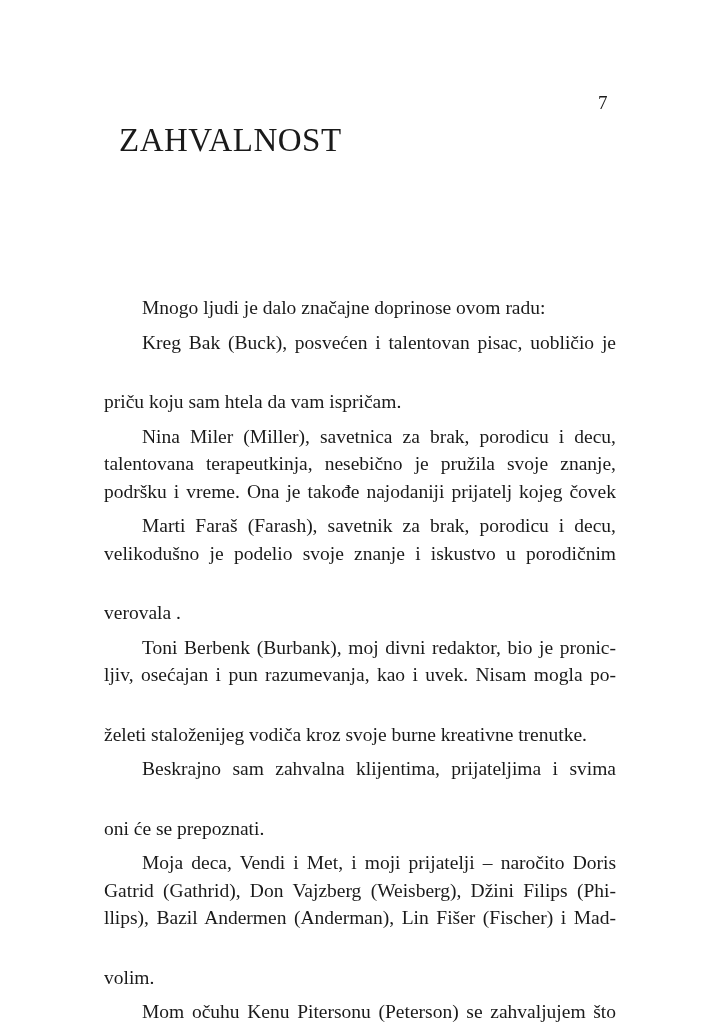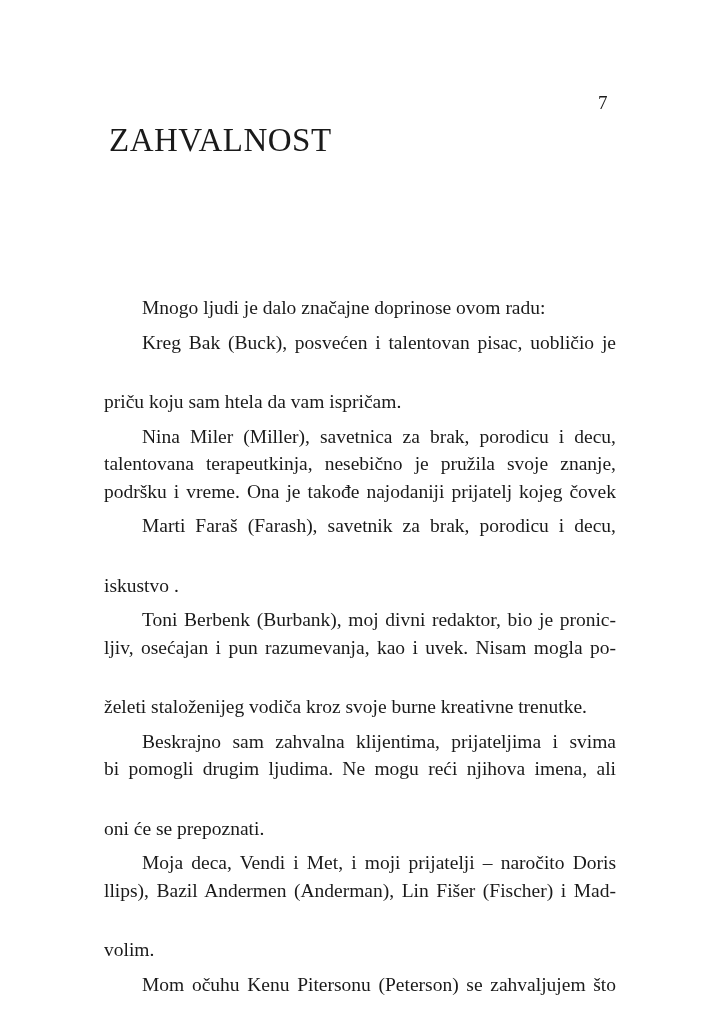--- a/index.html
+++ b/index.html
@@ -1,19 +1,19 @@
 <!DOCTYPE html>
 <html><head>
 <meta charset="utf-8">
 <style>
   html, body { margin: 0; padding: 0; background: #ffffff; }
   body { width: 717px; height: 1024px; position: relative; overflow: hidden;
          font-family: "Liberation Serif", "DejaVu Serif", serif; color: #1a1a1a; }
   .page-number { position: absolute; top: 92px; left: 598px; font-size: 19px; }
-  .title { position: absolute; top: 122px; left: 109px; font-size: 33px; letter-spacing: 0.5px; margin: 0; font-weight: normal; }
+  .title { position: absolute; top: 122px; left: 119px; font-size: 33px; letter-spacing: 0.5px; margin: 0; font-weight: normal; }
   .body { position: absolute; top: 262px; left: 104px; width: 512px; font-size: 19.5px; }
   .para { margin: 0 0 7px 0; }
   .line { display: block; height: 27.5px; line-height: 27.5px; white-space: nowrap; text-align: justify; text-align-last: justify; }
   .line.last { text-align-last: left; margin-top: 32px; }
   .line.first { text-indent: 38px; }
   .it { font-style: italic; }
 </style>
 </head>
 <body>
 
@@ -29,34 +29,35 @@
       <span class="line first">Kreg Bak (Buck), posvećen i talentovan pisac, uobličio je</span>
       <span class="line last">priču koju sam htela da vam ispričam.</span>
     </p>
     <p class="para">
       <span class="line first">Nina Miler (Miller), savetnica za brak, porodicu i decu,</span>
       <span class="line">talentovana terapeutkinja, nesebično je pružila svoje znanje,</span>
       <span class="line">podršku i vreme. Ona je takođe najodaniji prijatelj kojeg čovek</span>
     </p>
     <p class="para">
       <span class="line first">Marti Faraš (Farash), savetnik za brak, porodicu i decu,</span>
-      <span class="line last">iskustvo .</span>
+      <span class="line">velikodušno je podelio svoje znanje i iskustvo u porodičnim</span>
+      <span class="line last">verovala .</span>
     </p>
     <p class="para">
       <span class="line first">Toni Berbenk (Burbank), moj divni redaktor, bio je pronic-</span>
       <span class="line">ljiv, osećajan i pun razumevanja, kao i uvek. Nisam mogla po-</span>
       <span class="line last">želeti staloženijeg vodiča kroz svoje burne kreativne trenutke.</span>
     </p>
     <p class="para">
       <span class="line first">Beskrajno sam zahvalna klijentima, prijateljima i svima</span>
-      <span class="line">bi pomogli drugim ljudima. Ne mogu reći njihova imena, ali</span>
       <span class="line last">oni će se prepoznati.</span>
     </p>
     <p class="para">
       <span class="line first">Moja deca, Vendi i Met, i moji prijatelji – naročito Doris</span>
+      <span class="line">Gatrid (Gathrid), Don Vajzberg (Weisberg), Džini Filips (Phi-</span>
       <span class="line">llips), Bazil Andermen (Anderman), Lin Fišer (Fischer) i Mad-</span>
       <span class="line last">volim.</span>
     </p>
     <p class="para">
       <span class="line first">Mom očuhu Kenu Pitersonu (Peterson) se zahvaljujem što</span>
       <span class="line last">me je podsticao i bio veoma dobar prema meni.</span>
     </p>
   </div>
 </div>
 

